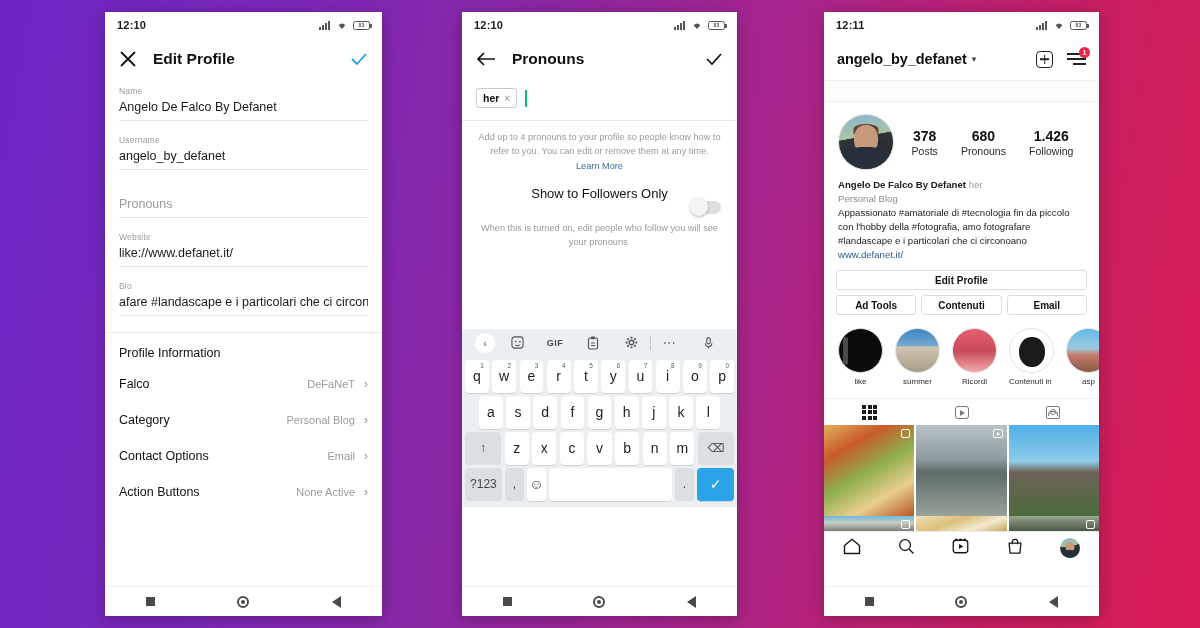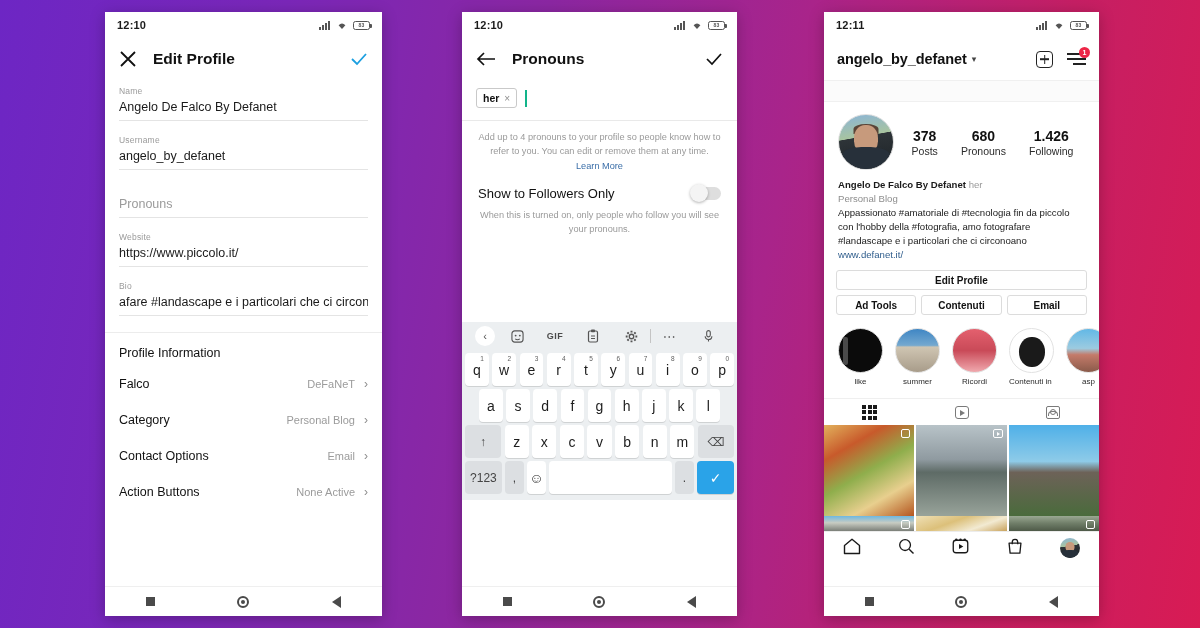--- a/index.html
+++ b/index.html
@@ -102,21 +102,21 @@
   .chiprow { display:flex; align-items:center; gap:8px; padding: 8px 14px 12px; }
   .chip {
     border:1px solid #c9c9c9; border-radius:3px; padding:3px 6px;
     font-size:10.5px; font-weight:bold; color:#111; display:flex; align-items:center; gap:5px;
   }
   .chip .x { color:#8f8f8f; font-weight:normal; font-size:10px; }
   .caret { width:2px; height:17px; background:#12b48a; }
   .hr-thick { height:1px; background:#e9e9e9; }
   .helper { padding: 9px 16px 0; font-size:9.2px; line-height:1.55; color:#9a9a9a;text-align:center; }
   .helper a { color:#3a6ea8; text-decoration:none; }
-  .togglerow { display:flex; align-items:center; padding: 13px 16px 0; }
+  .togglerow { display:flex; align-items:center; padding: 13px 16px 0; flex-direction: column; }
   .togglerow .tl { font-size:13px; color:#111; font-weight:500; }
   .switch { margin-left:auto; width:30px; height:13px; background:#dedede; border-radius:9px; position:relative; }
   .switch .knob { position:absolute; left:-1px; top:-3px; width:18px; height:18px; border-radius:50%;
                   background:#f4f4f4; box-shadow:0 1px 3px rgba(0,0,0,.3); }
 
   
   .kb { margin-top:auto; background:#eceff1; padding-bottom:3px; }
   .kb-top { height:28px; display:flex; align-items:center; padding:0 10px; gap:0; }
   .kb-top .k-ic { flex:1; display:flex; align-items:center; justify-content:center; color:#4a4a4a; font-size:12px; }
   .kb-top .k-ic:first-child { flex:0 0 26px; }
@@ -267,21 +267,21 @@
   </div>
   <div class="field">
     <div class="lbl">Username</div>
     <div class="val">angelo_by_defanet</div>
   </div>
   <div class="field empty">
     <div class="val">Pronouns</div>
   </div>
   <div class="field">
     <div class="lbl">Website</div>
-    <div class="val">https://www.piccolo.it/</div>
+    <div class="val">like://www.defanet.it/</div>
   </div>
   <div class="field">
     <div class="lbl">Bio</div>
     <div class="val">afare #landascape e i particolari che ci circonoano</div>
   </div>
 
   <div class="sep"></div>
 
   <div class="listrow head">
     <span>Profile Information</span>
@@ -361,21 +361,21 @@
   <div class="helper">
     <span>Add up to 4 pronouns to your profile so people know how to refer to you. You can edit or remove them at any time. </span><a href="#">Learn More</a>
   </div>
 
   <div class="togglerow">
     <span class="tl">Show to Followers Only</span>
     <span class="switch">
         <span class="knob"></span>
       </span>
   </div>
-  <div class="helper" style="padding-top:7px">When this is turned on, only people who follow you will see your pronouns.</div>
+  <div class="helper" style="padding-top:7px">When this is turned on, edit people who follow you will see your pronouns.</div>
 
   <div class="kb">
     <div class="kb-top">
       <span class="k-ic">
           <span class="kb-back">‹</span>
         </span>
       <span class="k-ic">
         <svg width="13" height="13" viewBox="0 0 14 14">
             <rect x="1" y="1" width="12" height="12" rx="3" stroke="#555" fill="none" stroke-width="1.2"></rect>
             <circle cx="5" cy="6" r="1" fill="#555"></circle>

